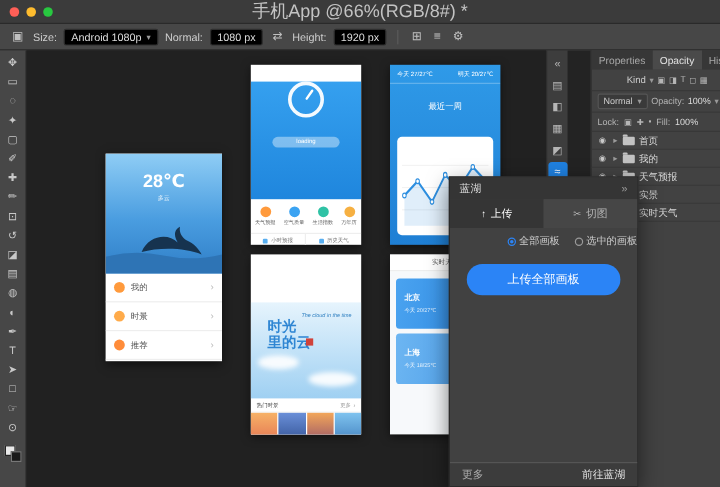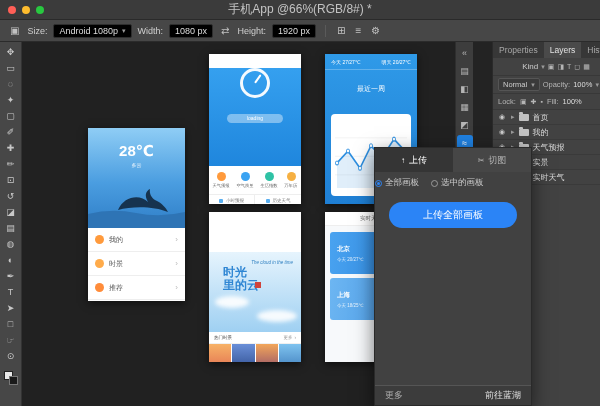--- a/index.html
+++ b/index.html
@@ -6,21 +6,21 @@
   body { background:#111; font-family:"Liberation Sans","DejaVu Sans",sans-serif; }
   .app { position:relative; width:600px; height:406px; background:#232323; overflow:hidden;
          font-family:"Liberation Sans","DejaVu Sans",sans-serif; }
 
   
   .titlebar { position:absolute; left:0; top:0; width:600px; height:20px; background:#3b3b3b;
               border-bottom:1px solid #2a2a2a; display:flex; align-items:center; }
   .lights { display:flex; gap:6px; padding-left:8px; }
   .light { width:8px; height:8px; border-radius:50%; display:inline-block; }
   .light.red{background:#ff5f57}.light.yellow{background:#febc2e}.light.green{background:#28c840}
-  .doc-title { position:absolute; left:0; right:0; text-align:center; font-size:12px; color:#c3c3c3; }
+  .doc-title { position:absolute; left:0; right:0; text-align:center; font-size:15px; color:#c3c3c3; }
 
   
   .optionsbar { position:absolute; left:0; top:20px; width:600px; height:22px; background:#474747;
                 border-bottom:1px solid #2b2b2b; display:flex; align-items:center; gap:6px; padding:0 8px;
                 font-size:9px; color:#cfcfcf; }
   .ob-select,.ob-field { background:#000000; border:1px solid #2e2e2e; border-radius:2px;
                 padding:1px 5px; color:#ddd; display:inline-flex; align-items:center; gap:4px; }
   .ob-icon { color:#c0c0c0; font-size:10px; padding:0 2px; }
   .ob-sep { width:1px; height:12px; background:#5a5a5a; margin:0 3px; }
   .caret { font-size:7px; color:#9a9a9a; }
@@ -150,21 +150,21 @@
                padding:0 8px; color:#ddd; font-size:9px; }
   .lh-collapse { color:#9a9a9a; font-size:9px; }
   .lh-project { height:20px; background:#4a4a4a; border-bottom:1px solid #333; position:relative;
                 display:flex; align-items:center; justify-content:center; color:#e8e8e8; font-size:9px; }
   .lh-project .caret { position:absolute; right:9px; }
   .lh-tabs { display:flex; height:24px; }
   .lh-tab { flex:1; display:flex; align-items:center; justify-content:center; gap:4px; font-size:9px; }
   .lh-tab.active { background:#353535; color:#fff; }
   .lh-tab.inactive { background:#464646; color:#b5b5b5; }
   .lh-tab .ticon { font-size:8px; }
-  .lh-radios { height:22px; display:flex; align-items:center; justify-content:flex-start; gap:12px;
+  .lh-radios { height:22px; display:flex; align-items:center; justify-content:flex-end; gap:12px;
                font-size:8.5px; color:#ccc; }
   .radio { width:7px; height:7px; border-radius:50%; display:inline-block; margin-right:3px; vertical-align:-1px; }
   .radio.sel { border:1.5px solid #2b84f6; position:relative; }
   .radio.sel::after { content:""; position:absolute; left:1px; top:1px; width:3px; height:3px;
                       border-radius:50%; background:#2b84f6; }
   .radio.unsel { border:1px solid #9a9a9a; }
   .lh-radio-item { display:flex; align-items:center; }
   .lh-upload-btn { margin:8px 14px 0; height:26px; border-radius:14px; background:#2b84f6; color:#fff;
                    font-size:10px; display:flex; align-items:center; justify-content:center; }
   .lh-spacer { flex:1; }
@@ -186,21 +186,21 @@
     <div class="doc-title">手机App @66%(RGB/8#) *</div>
   </div>
 
   <div class="optionsbar">
     <span class="ob-icon">▣</span>
     <span>Size:</span>
     <span class="ob-select">
       <span>Android 1080p</span>
       <span class="caret">▾</span>
     </span>
-    <span>Width:</span>
+    <span>Normal:</span>
     <span class="ob-field">1080 px</span>
     <span class="ob-icon">⇄</span>
     <span>Height:</span>
     <span class="ob-field">1920 px</span>
     <span class="ob-sep"></span>
     <span class="ob-icon">⊞</span>
     <span class="ob-icon">≡</span>
     <span class="ob-icon">⚙</span>
   </div>
 
@@ -375,21 +375,21 @@
     <div class="dock-ic">◧</div>
     <div class="dock-ic">▦</div>
     <div class="dock-ic">◩</div>
     <div class="dock-ic lanhu-active">≈</div>
     <div class="dock-ic">▨</div>
   </div>
 
   <div class="panels">
     <div class="ptabs">
       <span class="ptab">Properties</span>
-      <span class="ptab active">Layers</span>
+      <span class="ptab active">Opacity</span>
       <span class="ptab">History</span>
     </div>
     <div class="filter-row">
       <span class="f-label">Kind</span>
       <span class="caret">▾</span>
       <span class="f-ic">▣</span>
       <span class="f-ic">◨</span>
       <span class="f-ic">T</span>
       <span class="f-ic">◻</span>
       <span class="f-ic">▦</span>
@@ -439,20 +439,24 @@
       <div class="lrow">
         <span class="eye">◉</span>
         <span class="chev">▸</span>
         <span class="folder"></span>
         <span class="lname">实时天气</span>
       </div>
     </div>
   </div>
 
   <div class="lanhu">
+    <div class="lh-header">
+      <span>蓝湖</span>
+      <span class="lh-collapse">»</span>
+    </div>
     <div class="lh-tabs">
       <div class="lh-tab active">
         <span class="ticon">↑</span>
         <span>上传</span>
       </div>
       <div class="lh-tab inactive">
         <span class="ticon">✂</span>
         <span>切图</span>
       </div>
     </div>

